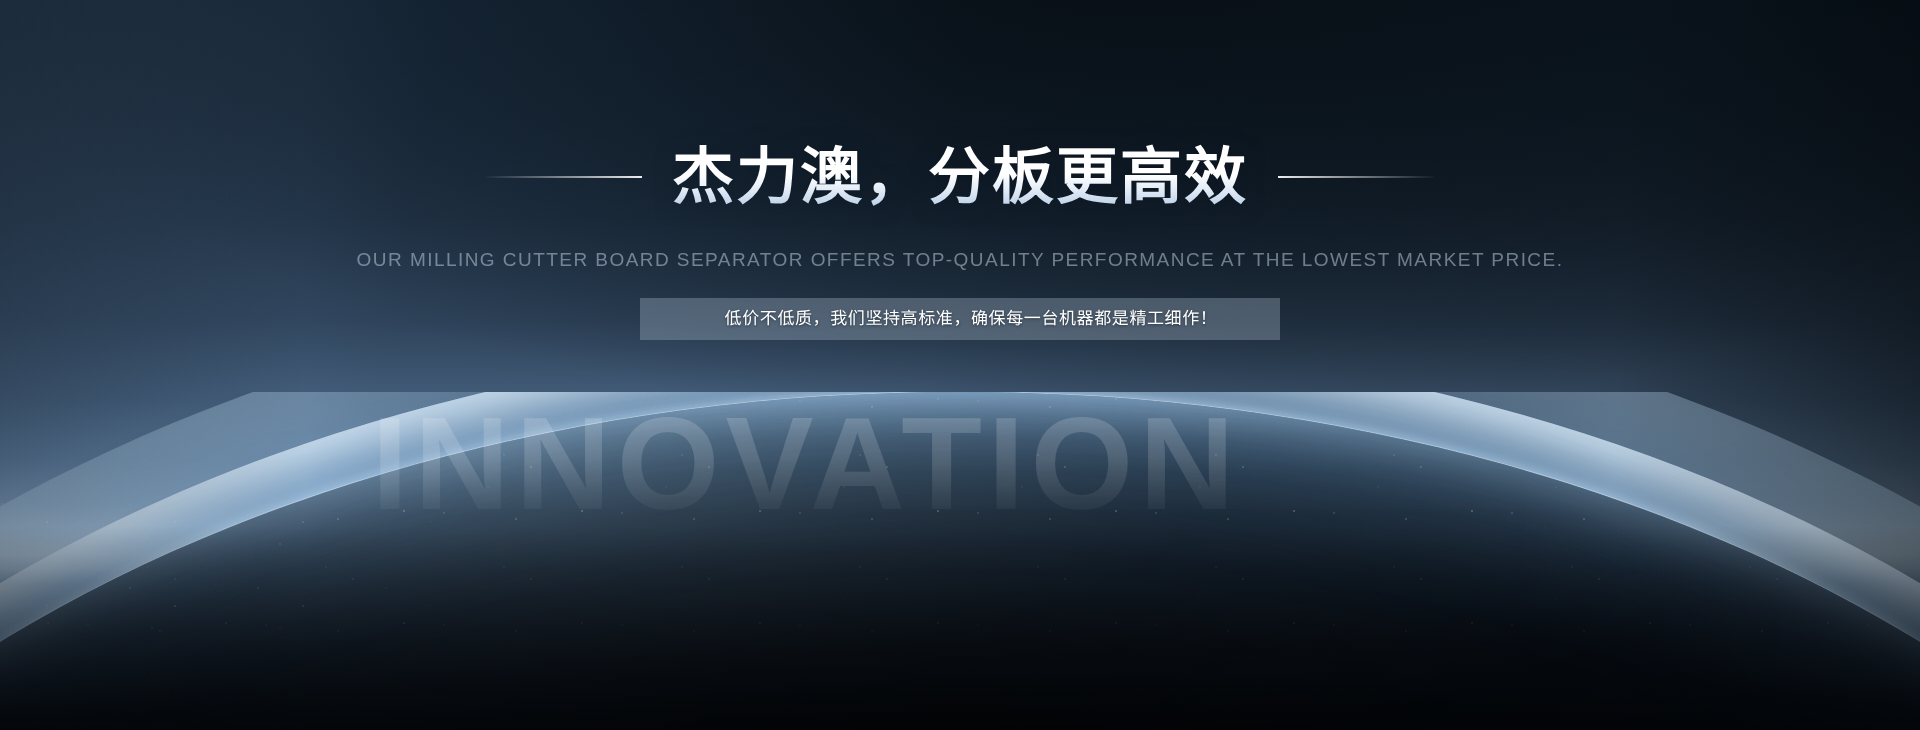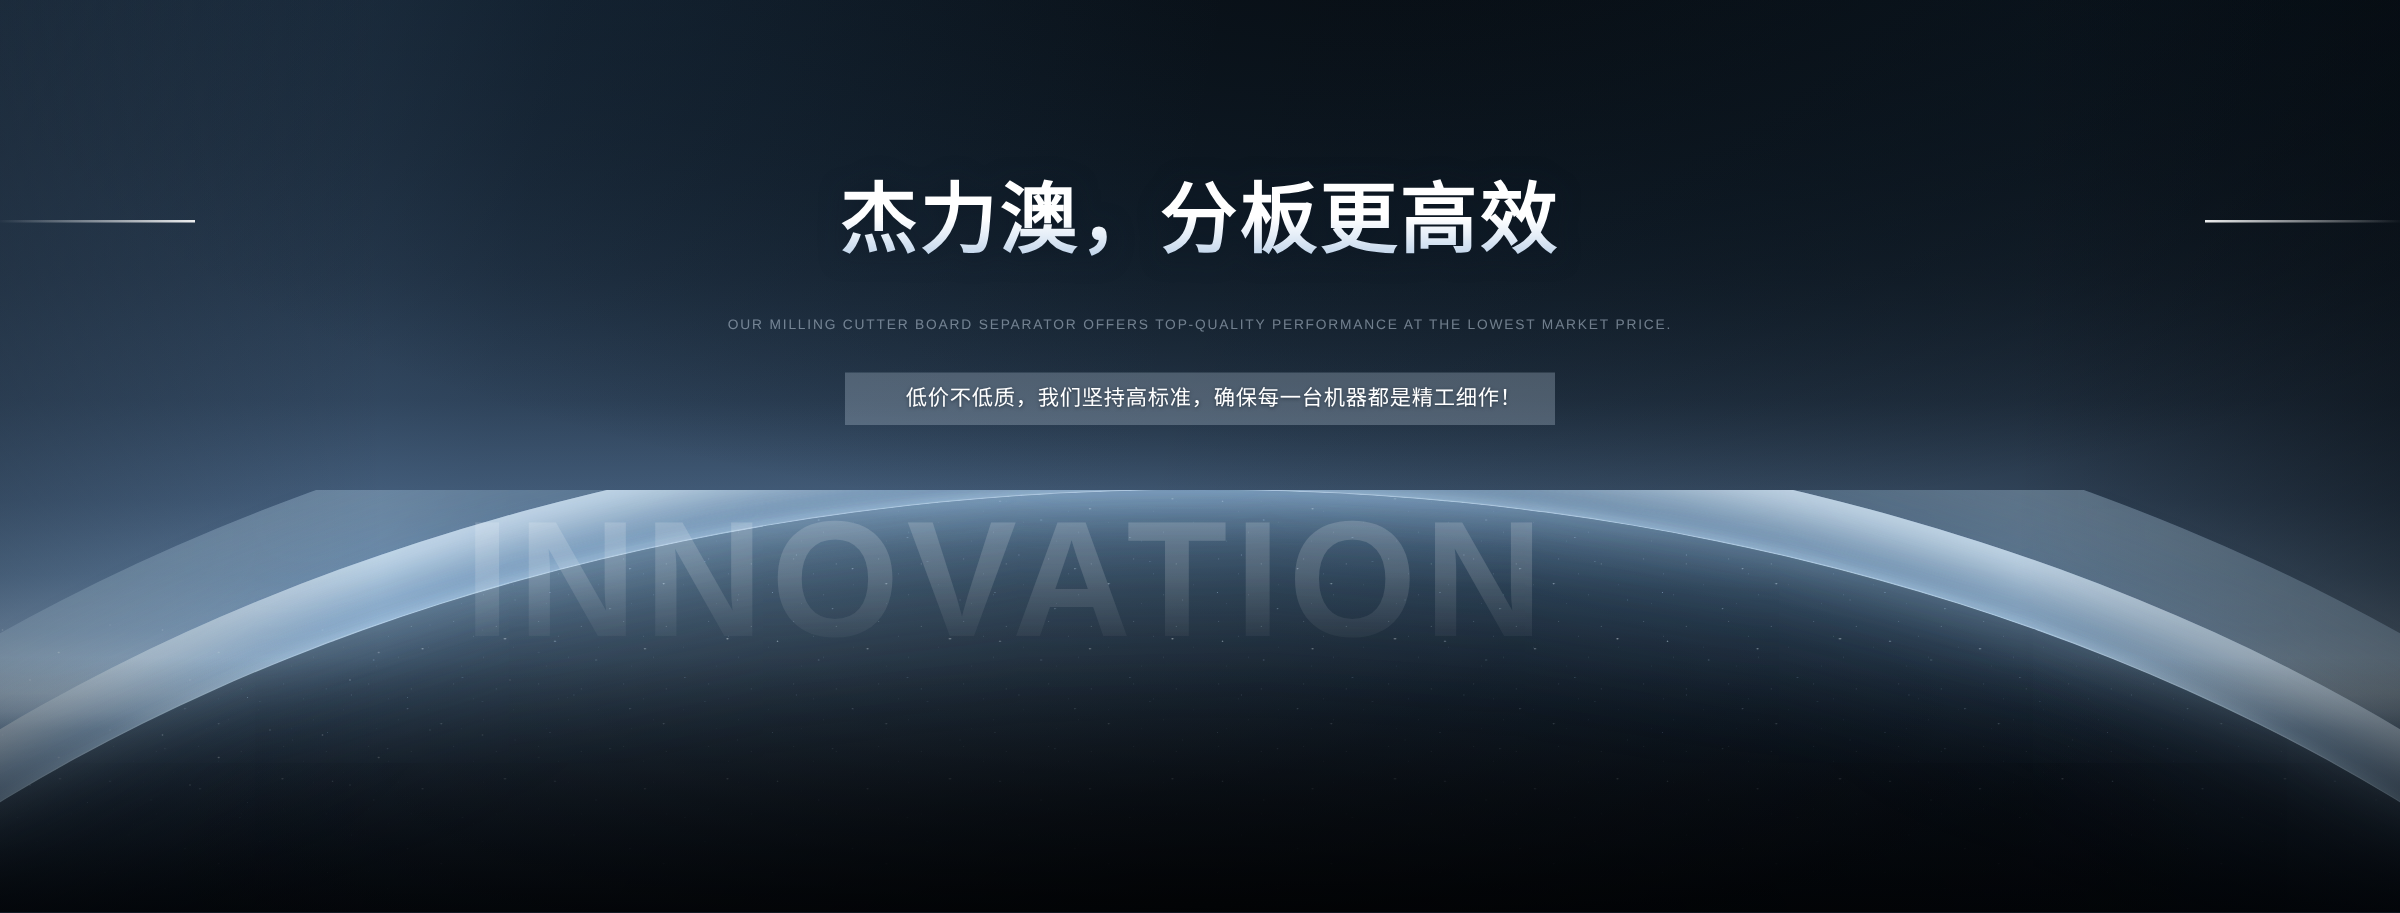--- a/index.html
+++ b/index.html
@@ -251,21 +251,21 @@
     z-index:5;
   }
 
   .title-row {
     position:absolute;
     left:0;
     top:140px;
     width:1920px;
     display:flex;
     align-items:center;
-    justify-content:space-between;
+    justify-content:center;
     gap:30px;
   }
   .rule {
     width:156px;
     height:2px;
     flex:0 0 auto;
   }
   .rule-left  { background:linear-gradient(90deg, rgba(255,255,255,0.02) 0%, rgba(255,255,255,0.55) 60%, rgba(255,255,255,0.92) 100%); }
   .rule-right { background:linear-gradient(90deg, rgba(255,255,255,0.92) 0%, rgba(255,255,255,0.55) 40%, rgba(255,255,255,0.02) 100%); }
 
@@ -282,34 +282,34 @@
     -webkit-text-fill-color:transparent;
     filter:drop-shadow(0 2px 10px rgba(10,22,36,0.65));
   }
 
   .subtitle {
     position:absolute;
     left:0;
     top:249px;
     width:1920px;
     text-align:center;
-    font-size:11px;
+    font-size:19px;
     line-height:22px;
     letter-spacing:1.45px;
     font-weight:400;
     color:rgba(196,211,227,0.52);
     white-space:nowrap;
   }
 
   .highlight-bar {
     position:absolute;
     left:50%;
     transform:translateX(-50%);
     top:298px;
-    width:568px;
+    width:640px;
     height:42px;
     display:flex;
     align-items:center;
     justify-content:center;
     background:rgba(190,205,222,0.30);
     padding-left:22px;
   }
   .highlight-text {
     font-size:17px;
     line-height:42px;

